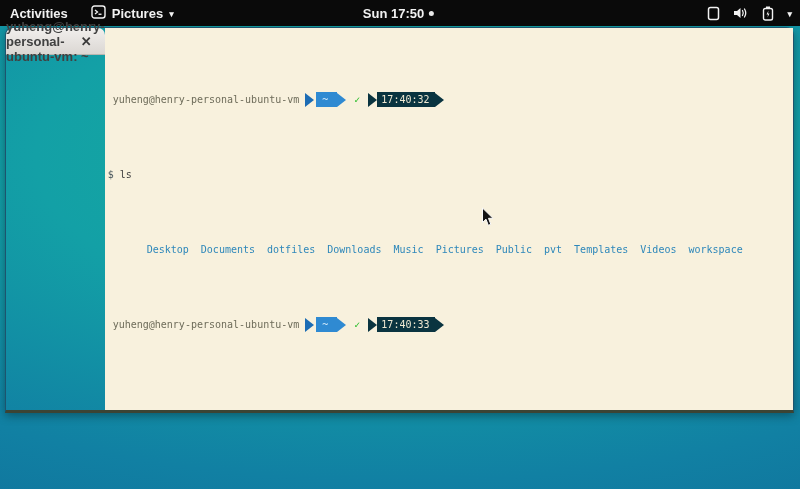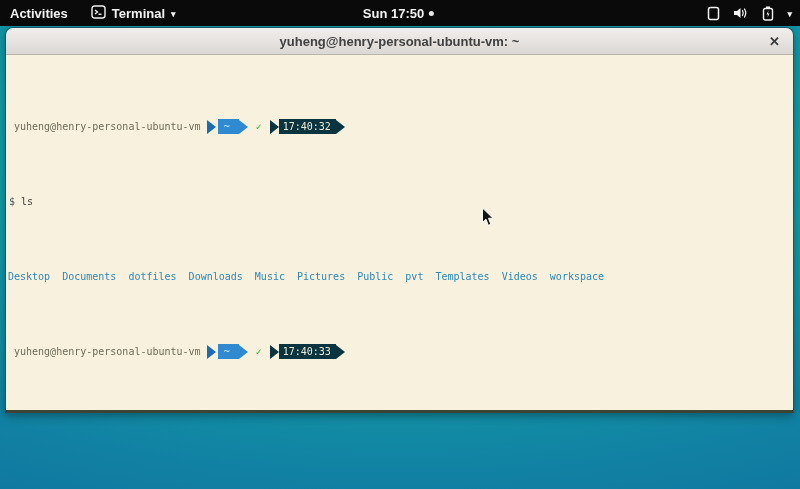--- a/index.html
+++ b/index.html
@@ -24,21 +24,21 @@
   .clock-dot { width:5px; height:5px; border-radius:50%; background:#e8e8e8; }
   .tb-right { position:absolute; right:8px; display:flex; align-items:center; gap:13px; }
   .tb-right svg { display:block; }
 
   
   .window {
     position:absolute; left:5px; top:27px; width:789px; height:386px;
     border:1px solid #1d546e; border-bottom:3px solid #3c4434;
     border-radius:8px 8px 0 0;
     box-shadow:0 3px 10px rgba(0,0,0,0.35);
-    display:flex; flex-direction:column;
+    display:flex; flex-direction:row;
   }
   .titlebar {
     height:27px; flex:0 0 27px;
     background:linear-gradient(#f1efed, #dbd7d3);
     border-bottom:1px solid #b9b5af;
     border-radius:7px 7px 0 0;
     position:relative; display:flex; align-items:center; justify-content:center;
   }
   .title { font-size:13px; font-weight:700; color:#414141; }
   .close-btn {
@@ -47,21 +47,21 @@
   }
   .term {
     flex:1 1 auto; background:#f8f1dd; overflow:hidden;
     font-family:"DejaVu Sans Mono", monospace; font-size:10px; line-height:15px;
     padding:4px 0 0 0; white-space:pre;
   }
   .tline { height:15px; display:flex; align-items:center; white-space:pre; }
   .user-txt { color:#6e6c5a; padding-left:8px; }
   .prompt-sym { color:#49565c; padding-left:3px; }
   .cmd-txt { color:#404040; }
-  .dir-line { color:#2d87ba; padding-left:2px; }
+  .dir-line { color:#2d87ba; padding-left:18px;margin-left:24px; }
 
   
   .pl { display:inline-flex; align-items:center; height:15px; margin-left:6px; }
   .tri { width:0; height:0; border-top:7.5px solid transparent; border-bottom:7.5px solid transparent; }
   .tri-blue-lead { border-left:9px solid #1c6cb4; margin-right:2px; }
   .pl-body-blue { background:#2f8ad2; color:#cfe8fa; height:15px; line-height:15px; padding:0 9px 0 6px; }
   .tri-blue-tip { border-left:9px solid #2f8ad2; }
   .pl-check { color:#2ebe2e; font-weight:700; margin:0 6px 0 8px; }
   .tri-dark-lead { border-left:9px solid #0a3440; margin-left:2px; }
   .pl-body-dark { background:#0a3440; color:#f0e9d2; height:15px; line-height:15px; padding:0 5px 0 4px; }
@@ -80,21 +80,21 @@
         <span>Activities</span>
       </div>
       <div class="tb-item">
         <span>
           <svg width="15" height="14" viewBox="0 0 15 14">
               <rect x="1" y="1" width="13" height="12" rx="2.5" fill="none" stroke="#f2f2f2" stroke-width="1.4"></rect>
               <path d="M4 5 L6.5 7 L4 9" fill="none" stroke="#f2f2f2" stroke-width="1.3"></path>
               <rect x="7.5" y="8.6" width="3" height="1.3" fill="#f2f2f2"></rect>
             </svg>
         </span>
-        <span>Terminal</span>
+        <span>Pictures</span>
         <span class="tb-caret">▾</span>
       </div>
     </div>
     <div class="tb-center">
       <span>Sun 17:50</span>
       <span class="clock-dot"></span>
     </div>
     <div class="tb-right">
       <span>
         <svg width="13" height="15" viewBox="0 0 13 15">

